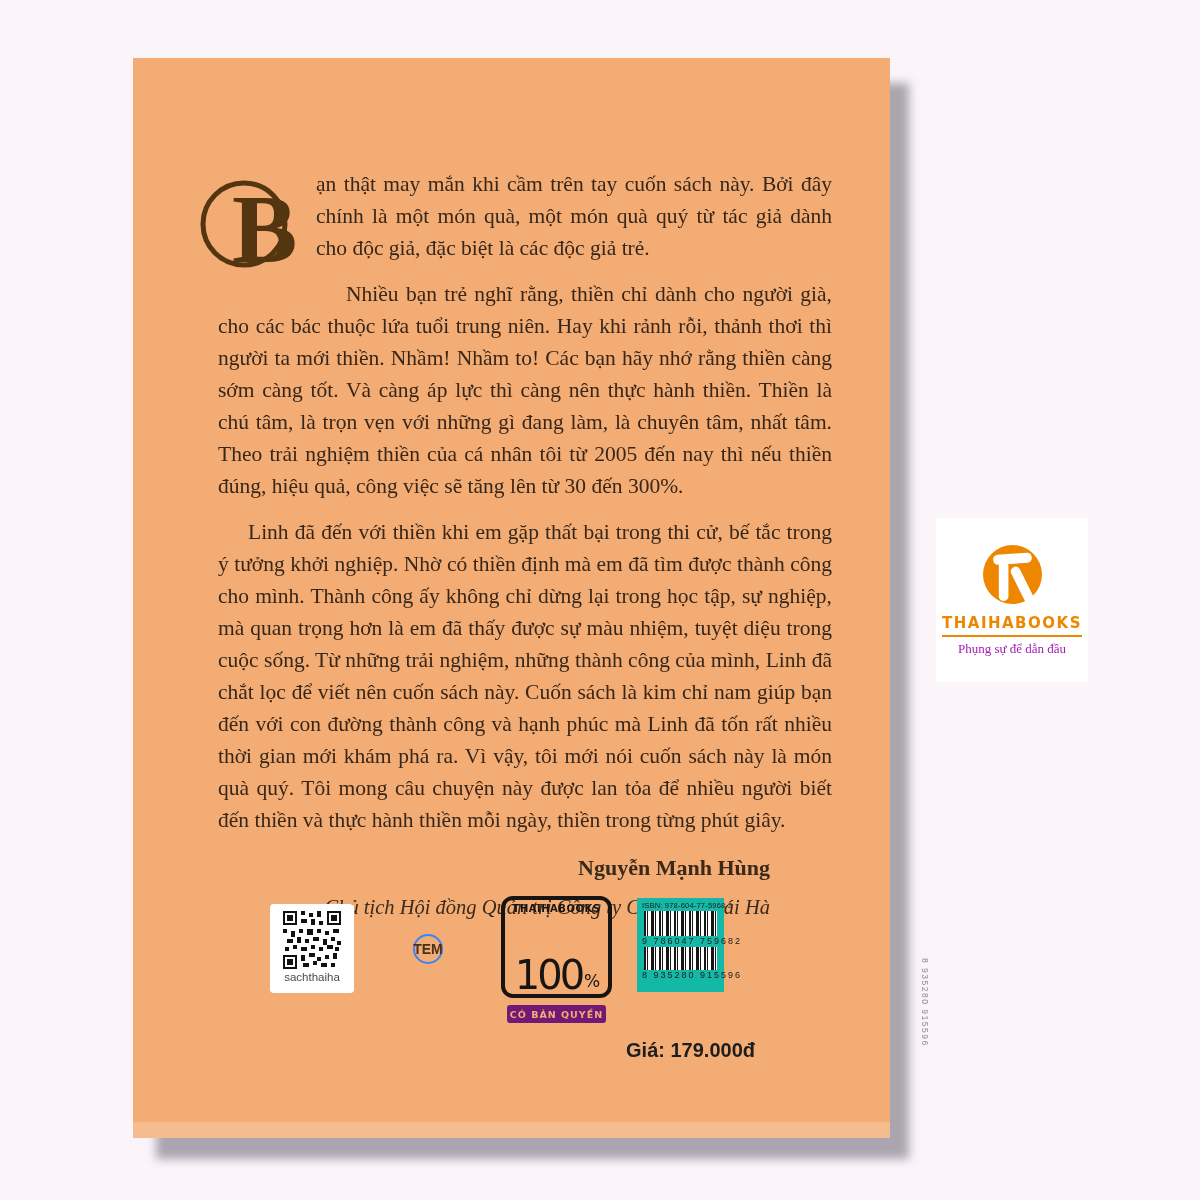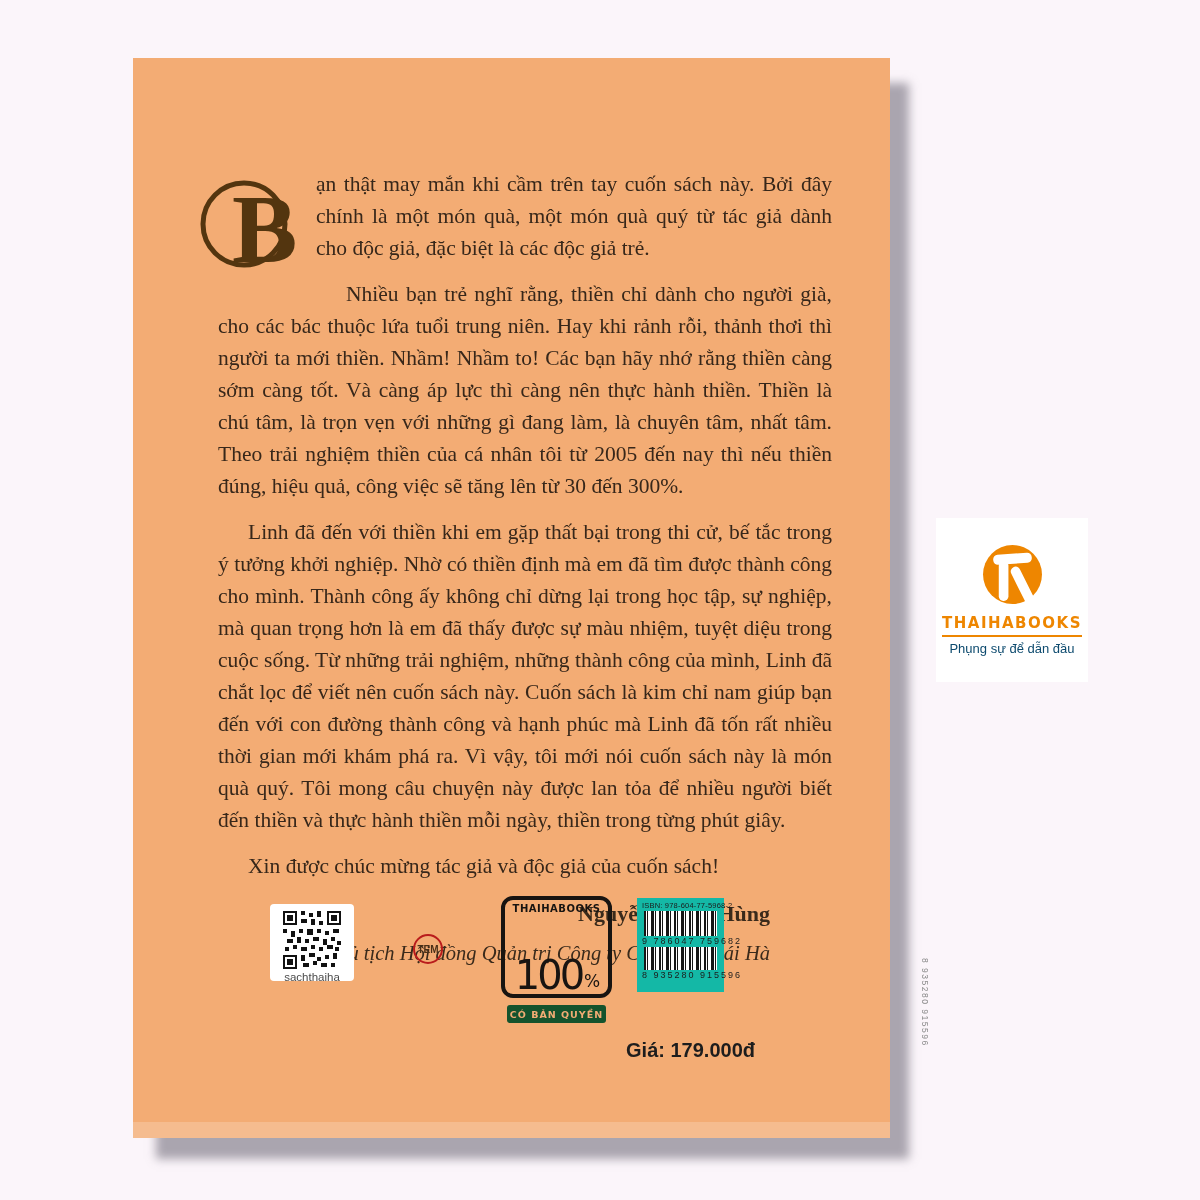--- a/index.html
+++ b/index.html
@@ -24,42 +24,42 @@
     color:#37271A;font-size:21.5px;line-height:32px;text-align:justify;
   }
   .content p{margin:0 0 14px 0;}
   .content p.indent{text-indent:30px;margin-left:19px;}
   .dropcap-svg{float:left;width:108px;height:107px;margin:5px 9px 0 0;}
   .signature{margin-top:16px;text-align:right;padding-right:62px;}
   .sig-name{font-weight:bold;font-size:22px;color:#3A2A1B;}
   .sig-title{font-style:italic;font-size:20.5px;margin-top:7px;color:#3A2A1B;}
   
   .qr-card{
-    position:absolute;left:137px;top:846px;width:84px;height:77px;
+    position:absolute;left:137px;top:846px;width:84px;height:89px;
     background:#FFFFFF;border-radius:4px;text-align:center;
   }
   .qr-card svg{display:block;margin:7px auto 0 auto;}
   .qr-caption{font-family:"Liberation Sans",sans-serif;font-size:11.5px;color:#4b4b4b;margin-top:2px;}
   .tem-stamp{
     position:absolute;left:280px;top:876px;width:26px;height:26px;
-    border:2px solid #b91c1c;border-radius:50%;
+    border:2px solid #3b82f6;border-radius:50%;
     display:flex;align-items:center;justify-content:center;
-    font-family:"Liberation Sans",sans-serif;font-size:10px;font-weight:bold;color:#4A3018;
+    font-family:"Liberation Sans",sans-serif;font-size:14px;font-weight:bold;color:#4A3018;
   }
   .badge{
     position:absolute;left:368px;top:838px;width:99px;height:89px;
     border:4px solid #181411;border-radius:12px;
     padding:3px 2px 2px 2px;text-align:center;
     font-family:"DejaVu Sans",sans-serif;color:#181411;
   }
   .badge-brand{font-size:10px;font-weight:bold;letter-spacing:0.5px;}
   .badge-percent{font-size:40px;font-weight:normal;letter-spacing:-3px;line-height:38px;margin-top:42px;}
   .badge-percent .pct{font-size:17px;letter-spacing:0;position:relative;top:-2px;left:2px;}
   .badge-caption{
-    background:#14532d;color:#F3AC74;border-radius:3px;
+    background:#701a75;color:#F3AC74;border-radius:3px;
     font-size:9.5px;font-weight:bold;letter-spacing:1px;padding:4px 0 3px 0;margin-top:3px;
   }
   .barcode-card{
     position:absolute;left:504px;top:840px;width:87px;height:94px;
     background:#14b8a6;padding:3px 5px;box-sizing:border-box;text-align:center;
     font-family:"Liberation Sans",sans-serif;color:#1c1c1c;
   }
   .isbn-label{font-size:7.5px;letter-spacing:0.2px;white-space:nowrap;}
   .bars{
     height:25px;margin:1px 2px 0 2px;
@@ -84,38 +84,37 @@
     background:#FFFFFF;text-align:center;
   }
   .logo-mark{display:block;margin:26px auto 0 auto;}
   .logo-wordmark{
     display:inline-block;margin-top:9px;padding-bottom:3px;
     border-bottom:2px solid #EE8600;
     font-family:"DejaVu Sans",sans-serif;font-weight:bold;font-size:15px;
     letter-spacing:1.5px;color:#EE8600;white-space:nowrap;
   }
   .logo-slogan{
-    margin-top:4px;font-family:Liberation Sans, sans-serif;font-size:13px;color:#0c4a6e;white-space:nowrap;
+    margin-top:4px;font-family:Liberation Serif, serif;font-size:13px;color:#a21caf;white-space:nowrap;
   }
 </style>
 </head>
 <body>
 
 <div class="book">
 
   <div class="content">
     <p>
       <svg class="dropcap-svg" viewBox="0 0 108 107" xmlns="http://www.w3.org/2000/svg">
         <circle cx="45" cy="51" r="41" fill="none" stroke="#53350F" stroke-width="5"></circle>
         <text x="33" y="89" font-family="Liberation Serif, serif" font-weight="bold" font-size="98" fill="#53350F">B</text>
       </svg><span>ạn thật may mắn khi cầm trên tay cuốn sách này. Bởi đây chính là một món quà, một món quà quý từ tác giả dành cho độc giả, đặc biệt là các độc giả trẻ.</span>
     </p>
     <p class="indent">Nhiều bạn trẻ nghĩ rằng, thiền chỉ dành cho người già, cho các bác thuộc lứa tuổi trung niên. Hay khi rảnh rỗi, thảnh thơi thì người ta mới thiền. Nhầm! Nhầm to! Các bạn hãy nhớ rằng thiền càng sớm càng tốt. Và càng áp lực thì càng nên thực hành thiền. Thiền là chú tâm, là trọn vẹn với những gì đang làm, là chuyên tâm, nhất tâm. Theo trải nghiệm thiền của cá nhân tôi từ 2005 đến nay thì nếu thiền đúng, hiệu quả, công việc sẽ tăng lên từ 30 đến 300%.</p>
     <p class="indent">Linh đã đến với thiền khi em gặp thất bại trong thi cử, bế tắc trong ý tưởng khởi nghiệp. Nhờ có thiền định mà em đã tìm được thành công cho mình. Thành công ấy không chỉ dừng lại trong học tập, sự nghiệp, mà quan trọng hơn là em đã thấy được sự màu nhiệm, tuyệt diệu trong cuộc sống. Từ những trải nghiệm, những thành công của mình, Linh đã chắt lọc để viết nên cuốn sách này. Cuốn sách là kim chỉ nam giúp bạn đến với con đường thành công và hạnh phúc mà Linh đã tốn rất nhiều thời gian mới khám phá ra. Vì vậy, tôi mới nói cuốn sách này là món quà quý. Tôi mong câu chuyện này được lan tỏa để nhiều người biết đến thiền và thực hành thiền mỗi ngày, thiền trong từng phút giây.</p>
-    <p class="indent">Xin được chúc mừng tác giả và độc giả của cuốn sách!</p>
     <div class="signature">
       <div class="sig-name">Nguyễn Mạnh Hùng</div>
       <div class="sig-title">Chủ tịch Hội đồng Quản trị Công ty CP Sách Thái Hà</div>
     </div>
   </div>
 
   <div class="qr-card">
     <svg width="58" height="58" viewBox="0 0 29 29" xmlns="http://www.w3.org/2000/svg" shape-rendering="crispEdges">
       <rect width="29" height="29" fill="#fff"></rect>
       <g fill="#111">

